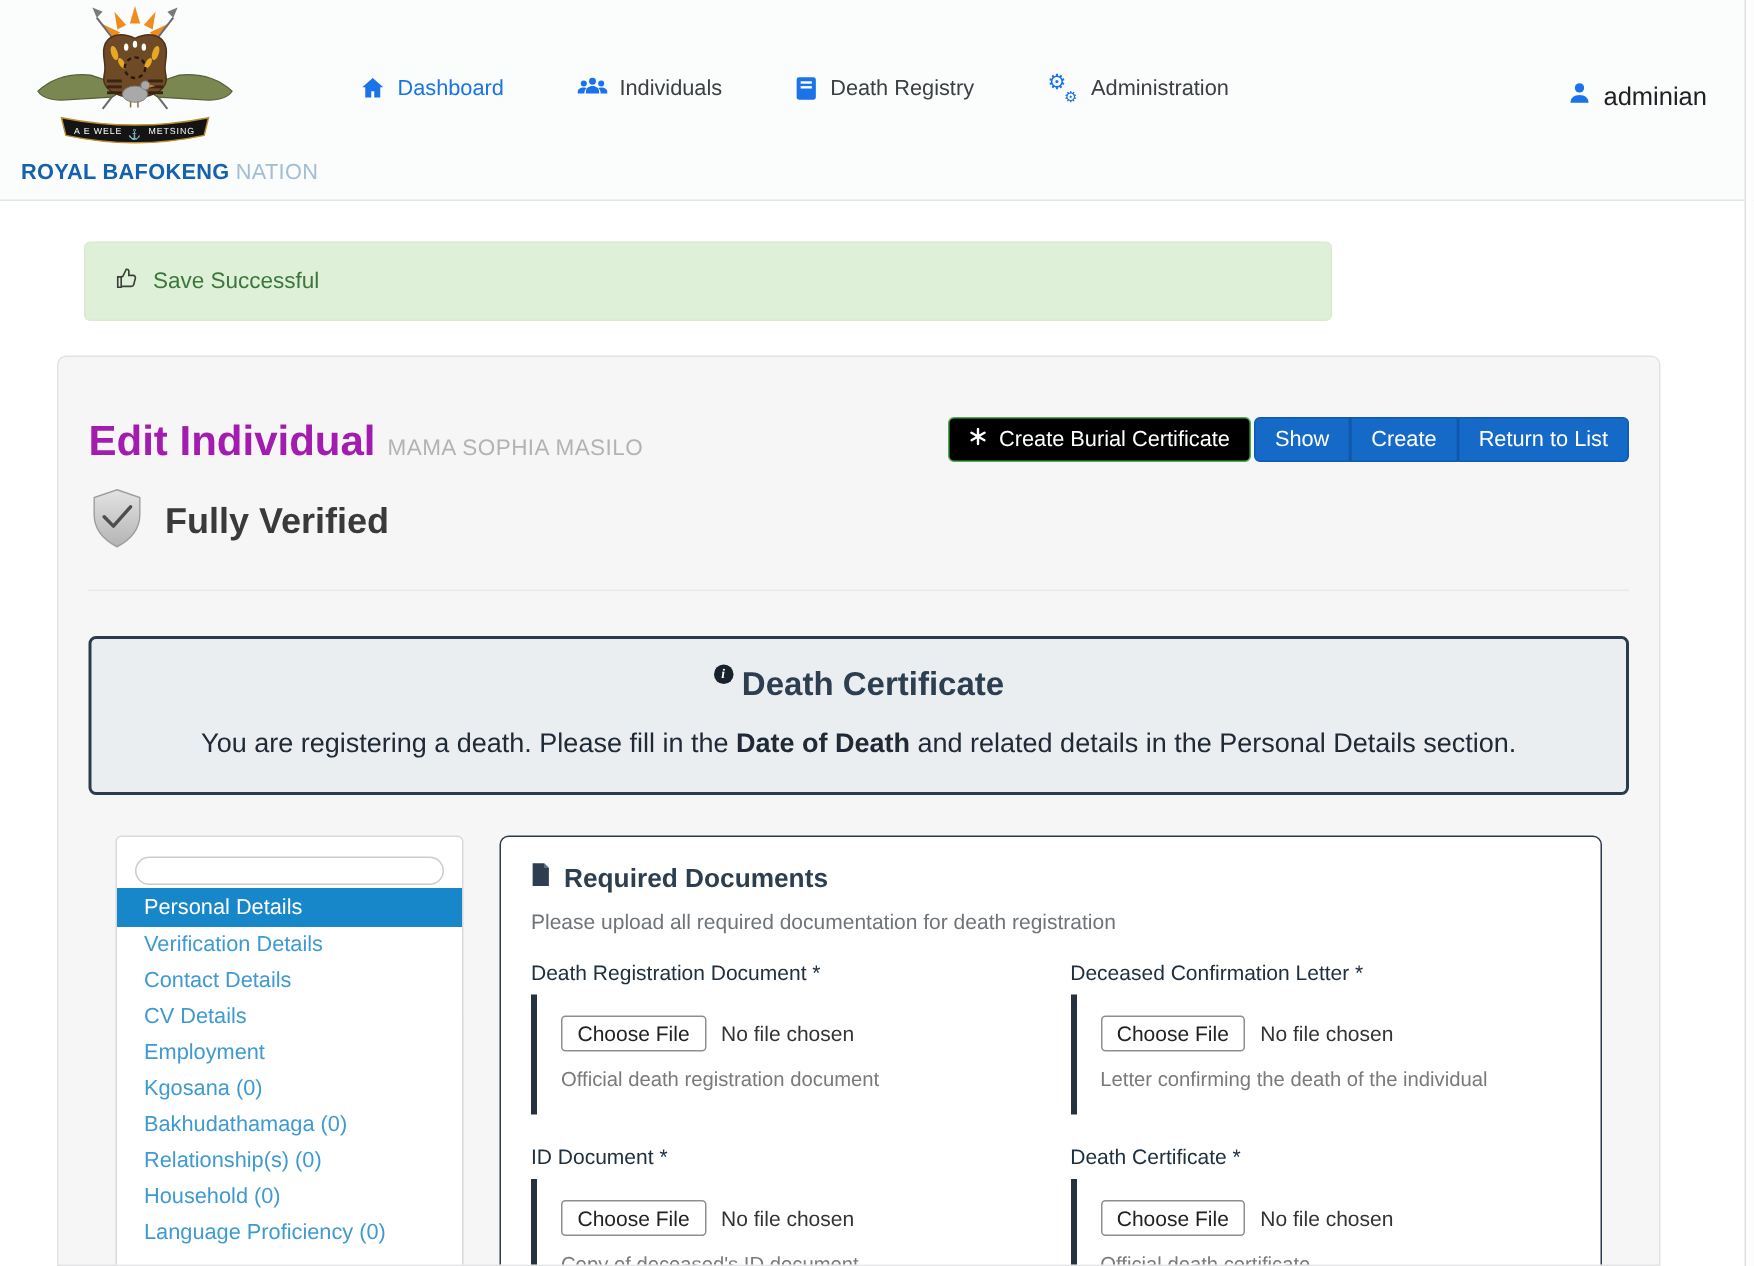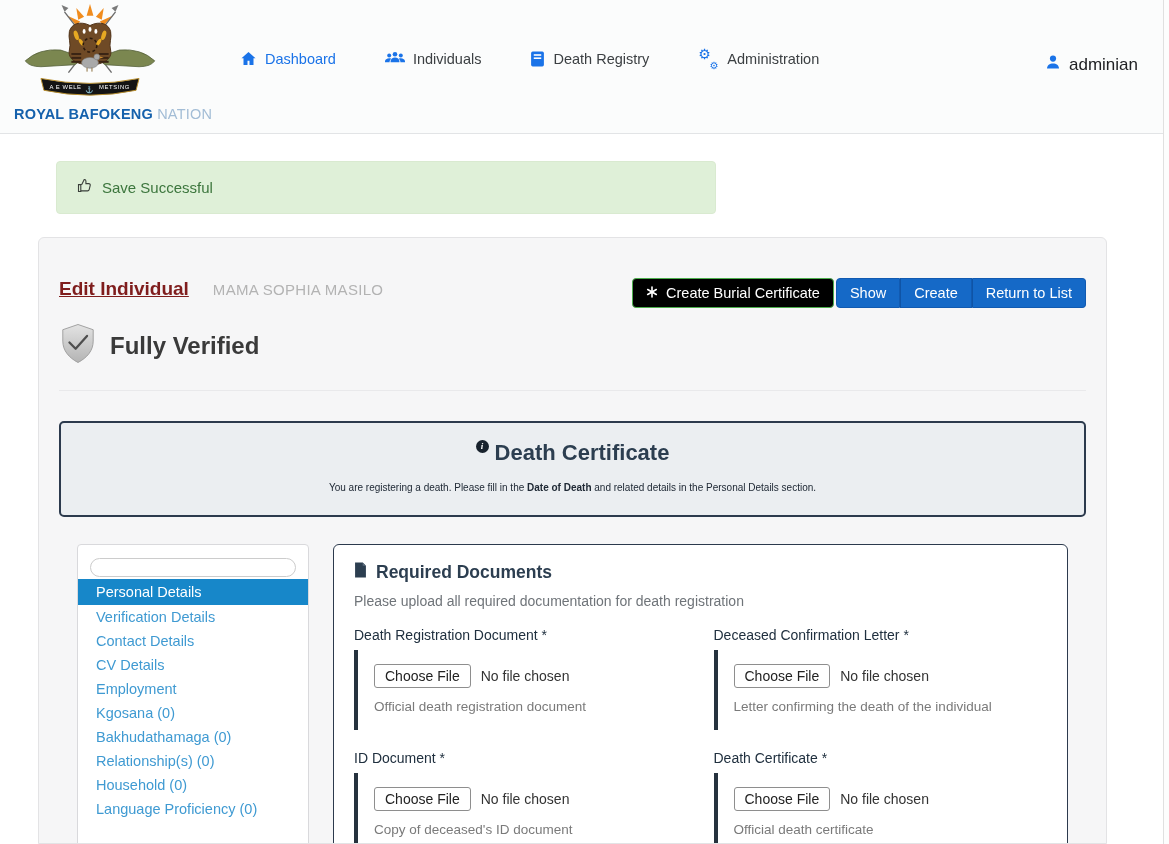--- a/index.html
+++ b/index.html
@@ -20,33 +20,33 @@
   .nav-item { display:flex; align-items:center; gap:8px; font-size:14.5px; color:#3c4043; cursor:pointer; white-space:nowrap;text-align:right; }
   .nav-item.active { color:#1a73e8; }
   .nav-item svg { display:block; }
   .gears { position:relative; width:21px; height:17px; color:#1a73e8; }
   .gears .g1 { position:absolute; left:0; top:-4px; font-size:14px; }
   .gears .g2 { position:absolute; right:1px; bottom:-4px; font-size:10px; }
   .user-menu { position:absolute; right:31px; top:54px; display:flex; align-items:center; gap:8px; font-size:17px; color:#202124; cursor:pointer; }
 
   
   .alert-success {
-    margin:27px 0 0 56px; width:660px; height:53px; background:#dff0d8;
+    margin:27px 0 0 56px; width:832px; height:53px; background:#dff0d8;
     border:1px solid #d9ead0; border-radius:4px; display:flex; align-items:center;
     gap:9px; padding:0 20px; color:#3c763d; font-size:15px;
   }
 
   
   .card {
     margin:23px 0 0 38px; width:1069px; height:607px; background:#f6f6f7;
     border:1px solid #e3e3e5; border-radius:6px 6px 0 0; padding:20px; overflow:hidden;
   }
   .title-row { display:flex; justify-content:space-between; align-items:flex-start; margin-top:20px; }
-  .page-title { font-size:19px; font-weight:bold; color:#7f1d1d;text-decoration:underline; }
-  .person-name { font-size:15px; font-weight:normal; color:#b3b3b3; margin-left:24px; letter-spacing:.3px;text-align:center; }
+  .page-title { font-size:28px; font-weight:bold; color:#a21caf; }
+  .person-name { font-size:15px; font-weight:normal; color:#b3b3b3; margin-left:8px; letter-spacing:.3px;text-align:center; }
   .actions { display:flex; align-items:flex-start; }
   .btn { font-size:14.5px; padding:6px 13px; color:#fff; border:1px solid transparent; cursor:pointer; white-space:nowrap; }
   .btn-green { background:#000000; border-color:#4cae4c; border-radius:4px; display:flex; align-items:center; gap:8px; margin-right:2px; }
   .btn-group { display:flex; }
   .btn-blue { background:#1569c7; border-color:#115ab1; }
   .btn-blue + .btn-blue { border-left:1px solid #0f54a6; }
   .btn-blue.first { border-radius:4px 0 0 4px; }
   .btn-blue.last { border-radius:0 4px 4px 0; }
 
   .verified-row { display:flex; align-items:center; gap:13px; margin-top:15px; }
@@ -55,21 +55,21 @@
   .divider { border-top:1px solid #e9e9eb; margin:22px 0 30px; }
 
   
   .notice { border:2px solid #2c3a4d; background:#ebeef1; border-radius:5px; padding:17px 16px 22px; text-align:center; }
   .notice-title { font-size:22px; font-weight:bold; color:#2c3e50; }
   .info-badge {
     display:inline-block; width:13px; height:13px; border-radius:50%; background:#18222d;
     color:#fff; font-size:9px; line-height:13px; font-weight:bold; text-align:center;
     vertical-align:11px; margin-right:6px; font-family:"Liberation Serif", serif; font-style:italic;
   }
-  .notice-body { margin-top:16px; font-size:10px; color:#202a36; }
+  .notice-body { margin-top:16px; font-size:18px; color:#202a36; }
   .notice-body .bold { font-weight:bold; }
 
   
   .content-row { display:flex; margin-top:27px; margin-left:18px; gap:24px; align-items:flex-start; }
 
   .side-panel { width:232px; background:#fff; border:1px solid #d9d9dc; border-radius:4px; padding-bottom:30px; }
   .side-search {
     display:block; width:206px; height:19px; margin:13px auto 2px; border:1px solid #cccccc;
     border-radius:10px; outline:none; padding:0 9px; font-size:12px; background:#fff;
   }

